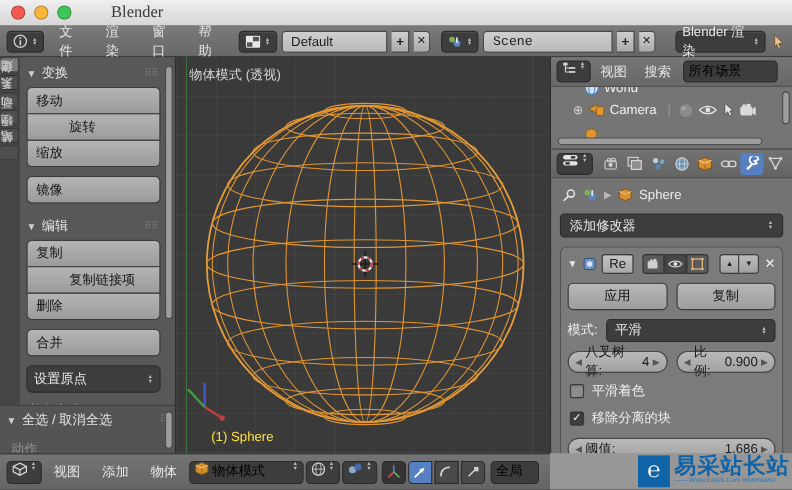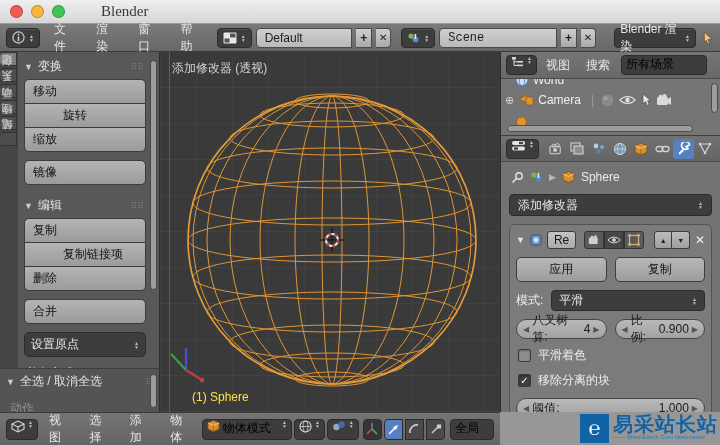--- a/index.html
+++ b/index.html
@@ -61,21 +61,21 @@
   .icon-btn-dark { background:#3d3d3d; border:1px solid #2b2b2b; border-radius:4px; height:21px; display:flex; align-items:flex-start; padding:0 4px; gap:3px; }
   .tool-btn { width:22px; height:21px; background:#4a4a4a; border:1px solid #2b2b2b; display:flex; align-items:center; justify-content:center; }
   .tool-btn.first{ border-radius:4px 0 0 4px; } .tool-btn.last{ border-radius:0 4px 4px 0; }
   .tool-btn.active { background:#5680c2; }
   .tool-btn.pressed { background:#353535; border-radius:4px; }
 
   
   .rightcol { left:500px; top:52px; width:220px; height:393px; background:#737373; border-left:1px solid #2e2e2e; overflow:hidden; }
   .outliner-hdr { height:27px; background:linear-gradient(#767676,#686868); border-bottom:1px solid #4a4a4a; display:flex; align-items:center; gap:2px; padding:0 5px; }
   .outliner-body { position:relative; height:57px; background:#757575; border-bottom:1px solid #3f3f3f; overflow:hidden; }
-  .ol-row { display:flex; align-items:center; gap:4px; color:#f0f0f0; height:20px; padding-left:14px; }
+  .ol-row { display:flex; align-items:center; gap:4px; color:#f0f0f0; height:20px; padding-left:30px; }
   .hscroll { position:absolute; left:6px; bottom:3px; width:186px; height:7px; background:#9d9d9d; border-radius:4px; border:1px solid #4f4f4f; }
   .props-hdr { height:26px; background:linear-gradient(#727272,#646464); border-bottom:1px solid #4a4a4a; display:flex; align-items:center; gap:1px; padding:0 5px; }
   .ptab { width:22px; height:20px; display:flex; align-items:center; justify-content:center; border-radius:3px; }
   .ptab.active { background:#5680c2; }
   .crumb { height:30px; display:flex; align-items:center; gap:6px; padding:0 10px; color:#ececec; }
   .addmod { margin:2px 8px 8px 8px; height:22px; background:#3d3d3d; border:1px solid #2b2b2b; border-radius:4px; color:#e8e8e8; display:flex; align-items:center; padding:0 8px; }
   .modbox { margin:0 8px; background:#7b7b7b; border:1px solid #525252; border-radius:6px; padding:6px; }
   .modhdr { display:flex; align-items:center; gap:4px; }
   .name-field { background:linear-gradient(#c4c4c4,#aaa); border:1px solid #3d3d3d; border-radius:3px; color:#181818; padding:1px 6px; }
   .tgl { width:20px; height:18px; background:#5a5a5a; border:1px solid #333; display:flex; align-items:center; justify-content:center; }
@@ -255,35 +255,34 @@
     </g>
   </svg>
 
   <svg width="44" height="44" viewBox="0 0 44 44" style="position:absolute; left:6px; bottom:26px;">
     <line x1="20" y1="28" x2="20" y2="6" stroke="#4252c8" stroke-width="2.4"></line>
     <line x1="20" y1="28" x2="5" y2="12" stroke="#3d9e3d" stroke-width="2.2"></line>
     <line x1="20" y1="28" x2="36" y2="38" stroke="#bf4040" stroke-width="2.2"></line>
     <circle cx="36" cy="38" r="2.4" fill="#bf4040"></circle>
   </svg>
 
-  <span class="view-label">添加修改器 (透视)</span>
+  <span class="view-label">物体模式 (透视)</span>
   <span class="obj-label">(1) Sphere</span>
 </div>
 
 <div class="abs vphdr">
   <div class="icon-btn-dark">
     <svg width="14" height="13" viewBox="0 0 14 13">
         <polygon points="7,1 13,4 13,9 7,12 1,9 1,4" fill="none" stroke="#d8d8d8" stroke-width="1.1"></polygon>
         <polyline points="1,4 7,7 13,4" fill="none" stroke="#d8d8d8" stroke-width="1.1"></polyline>
         <line x1="7" y1="7" x2="7" y2="12" stroke="#d8d8d8" stroke-width="1.1"></line>
       </svg>
     <span class="stepper dark">▲<br>▼</span>
   </div>
   <span class="menu-item">视图</span>
-  <span class="menu-item">选择</span>
   <span class="menu-item">添加</span>
   <span class="menu-item">物体</span>
 
   <div class="icon-btn-dark" style="width:104px;">
     <svg width="13" height="12" viewBox="0 0 13 12">
         <polygon points="6.5,0.5 12,3 12,9 6.5,11.5 1,9 1,3" fill="#d88f2e" stroke="#8a5a1a" stroke-width=".8"></polygon>
         <polyline points="1,3 6.5,5.5 12,3" fill="none" stroke="#f3c98a" stroke-width=".9"></polyline>
         <line x1="6.5" y1="5.5" x2="6.5" y2="11.5" stroke="#9a6a22" stroke-width=".9"></line>
       </svg>
     <span>物体模式</span>
@@ -561,21 +560,21 @@
       <span>平滑着色</span>
     </div>
     <div class="chk-row">
       <span class="chk checked">✓</span>
       <span>移除分离的块</span>
     </div>
 
     <div class="slider" style="margin-top:9px;">
       <span class="arr">◀</span>
       <span>阈值:</span>
-      <span style="margin-left:auto;">1.000</span>
+      <span style="margin-left:auto;">1.686</span>
       <span class="arr">▶</span>
     </div>
   </div>
 </div>
 
 <div class="abs brbar"></div>
 <div class="watermark">
   <div class="wm-logo">℮</div>
   <div>
     <div class="wm-name">易采站长站</div>

